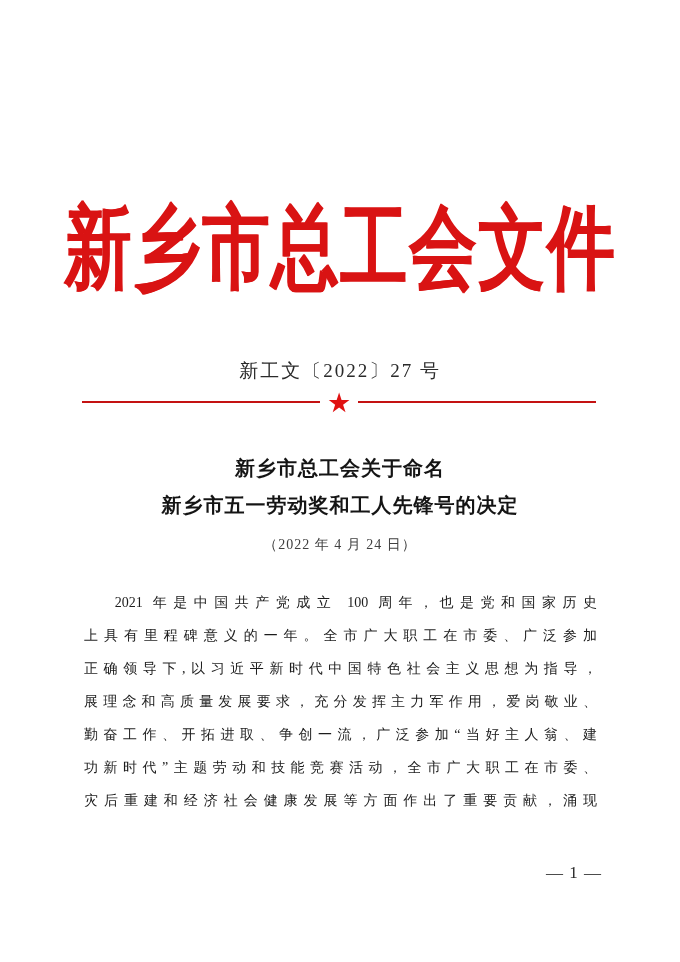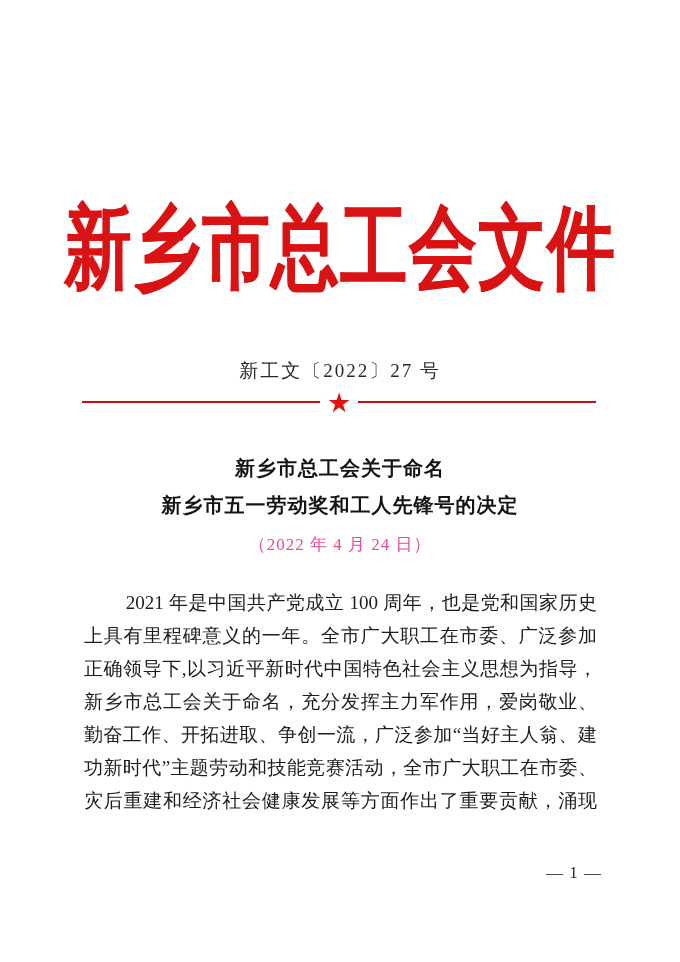--- a/index.html
+++ b/index.html
@@ -88,36 +88,36 @@
   }
   .title-line {
     font-size: 20px;
     line-height: 37px;
     font-weight: bold;
     color: #141414;
     letter-spacing: 1px;
   }
   .date-line {
     margin-top: 8px;
-    font-size: 17px;
+    font-size: 14px;
     line-height: 26px;
     font-weight: normal;
-    color: #ec4899;
+    color: #404040;
     letter-spacing: 1px;
   }
 
   
   .body-text {
     position: absolute;
     top: 586px;
     left: 84px;
     width: 513px;
   }
   .body-line {
-    font-size: 19px;
+    font-size: 14px;
     line-height: 33px;
     color: #1c1c1c;
     text-align: justify;
     text-align-last: justify;
     white-space: normal;
   }
   .body-line.indent {
     text-indent: 2.2em;
   }
 
@@ -152,21 +152,21 @@
   <div class="title-block">
     <div class="title-line">新乡市总工会关于命名</div>
     <div class="title-line">新乡市五一劳动奖和工人先锋号的决定</div>
     <div class="date-line">（2022 年 4 月 24 日）</div>
   </div>
 
   <div class="body-text">
     <div class="body-line indent">2021 年是中国共产党成立 100 周年，也是党和国家历史</div>
     <div class="body-line">上具有里程碑意义的一年。全市广大职工在市委、广泛参加</div>
     <div class="body-line">正确领导下,以习近平新时代中国特色社会主义思想为指导，</div>
-    <div class="body-line">新乡市总工会关于命名，充分发挥主力军作用，爱岗敬业、</div>
+    <div class="body-line">展理念和高质量发展要求，充分发挥主力军作用，爱岗敬业、</div>
     <div class="body-line">勤奋工作、开拓进取、争创一流，广泛参加“当好主人翁、建</div>
     <div class="body-line">功新时代”主题劳动和技能竞赛活动，全市广大职工在市委、</div>
     <div class="body-line">灾后重建和经济社会健康发展等方面作出了重要贡献，涌现</div>
   </div>
 
   <div class="page-number">— 1 —</div>
 
 </div>
 
 </body></html>

